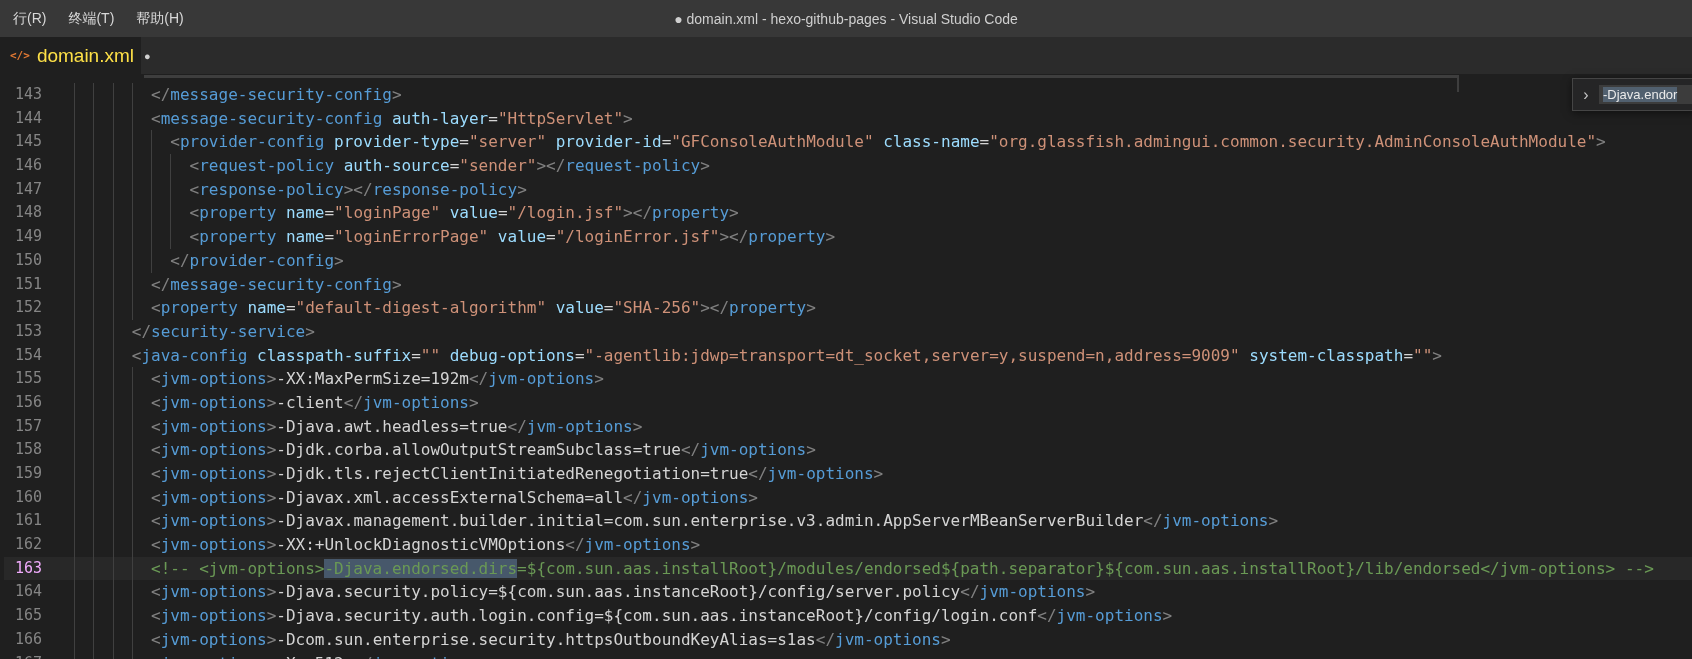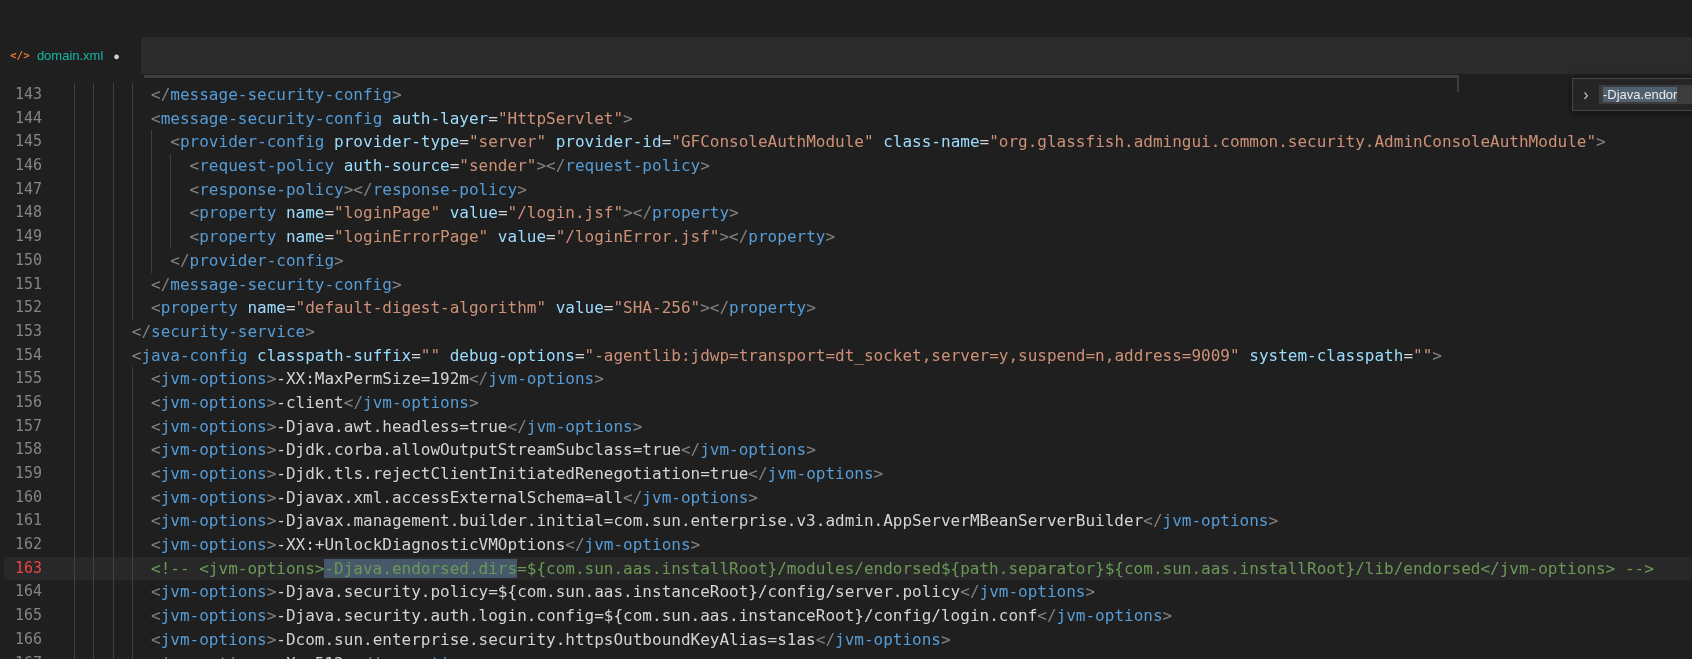--- a/index.html
+++ b/index.html
@@ -23,37 +23,37 @@
   
   .tabbar {
     position:absolute; top:37px; left:0; width:100%; height:37px;
     background:#2b2b2b; display:flex;
   }
   .tab {
     position:relative; width:141px; height:37px; background:#1f1f1f;
     display:flex; align-items:center; padding:0 10px; gap:7px;
   }
   .tab-icon { color:#e37933; font-family:"DejaVu Sans Mono", monospace; font-size:11px; font-weight:bold; }
-  .tab-label { color:#14b8a6; font-size:13px; }
+  .tab-label { color:#fde047; font-size:19px; }
   .tab-dot { color:#d0d0d0; font-size:11px; margin-left:3px; }
   
   .editor { position:absolute; top:74px; left:4px; width:100%; height:585px; background:#1f1f1f; }
   .shadow-strip { position:absolute; top:1px; left:140px; width:1313px; height:3px; background:#3e3e3e; }
   .shadow-vert  { position:absolute; top:1px; left:1453px; width:2px; height:17px; background:#3e3e3e; }
   #code { position:absolute; top:9px; left:0; width:100%; }
   .line {
     position:relative; height:23.7px; line-height:23.7px; width:100%;
     font-family:"DejaVu Sans Mono", monospace; font-size:16px; white-space:pre;
   }
   .line.active { background:#282828; }
   .ln {
     position:absolute; left:0; top:0; width:38px; text-align:right;
     color:#858585; font-size:15px;
   }
-  .line.active .ln { color:#ef4444; }
+  .line.active .ln { color:#f0abfc; }
   .guide { position:absolute; top:0; width:1px; height:100%; background:#404040; }
   .content { position:absolute; left:70px; top:0; }
   .seg-p { color:#808080; }
   .seg-t { color:#569cd6;margin-top:16px; }
   .seg-a { color:#9cdcfe; }
   .seg-o { color:#d4d4d4; }
   .seg-v { color:#ce9178; }
   .seg-x { color:#d4d4d4; }
   .seg-c { color:#6a9955; }
   .seg-cs { color:#6a9955; background:#47586b; }
@@ -72,20 +72,28 @@
   }
   .find-query {
     color:#eaeaea; font-size:13px; background:#51606f; white-space:nowrap;
   }
 </style>
 </head>
 <body>
 
 <div class="window">
 
+  <div class="titlebar">
+    <div class="menus">
+      <span class="menu-item">行(R)</span>
+      <span class="menu-item">终端(T)</span>
+      <span class="menu-item">帮助(H)</span>
+    </div>
+    <div class="win-title">● domain.xml - hexo-github-pages - Visual Studio Code</div>
+  </div>
 
   <div class="tabbar">
     <div class="tab">
       <span class="tab-icon">&lt;/&gt;</span>
       <span class="tab-label">domain.xml</span>
       <span class="tab-dot">●</span>
     </div>
   </div>
 
   <div class="editor">

